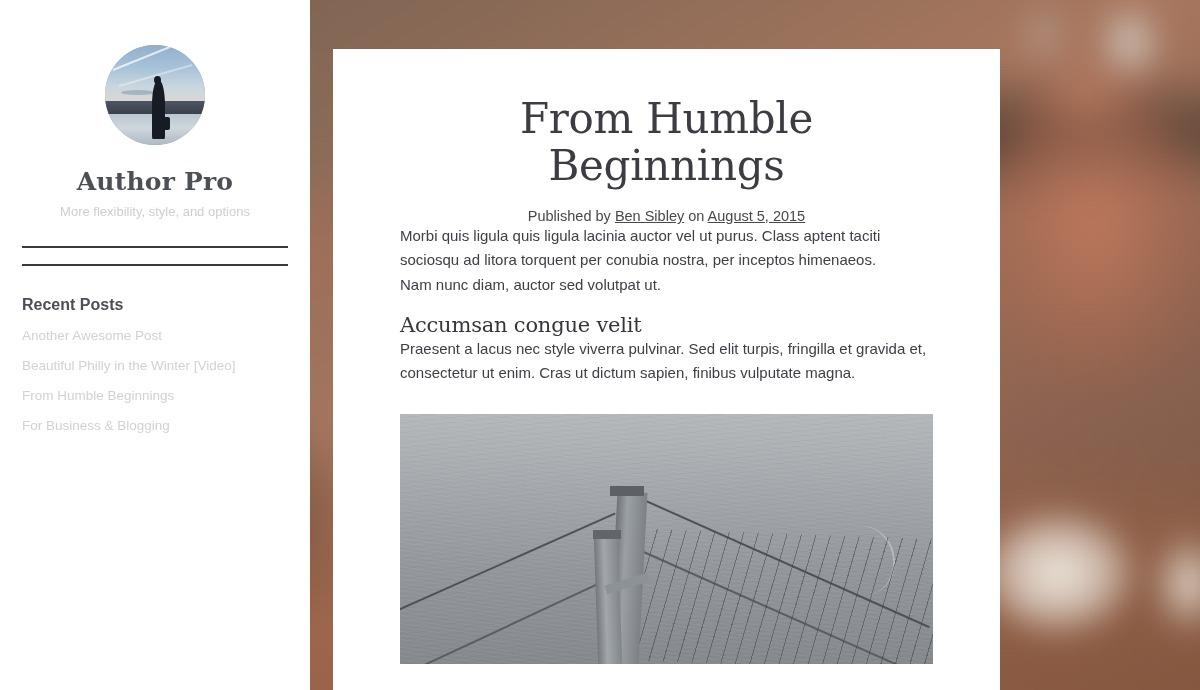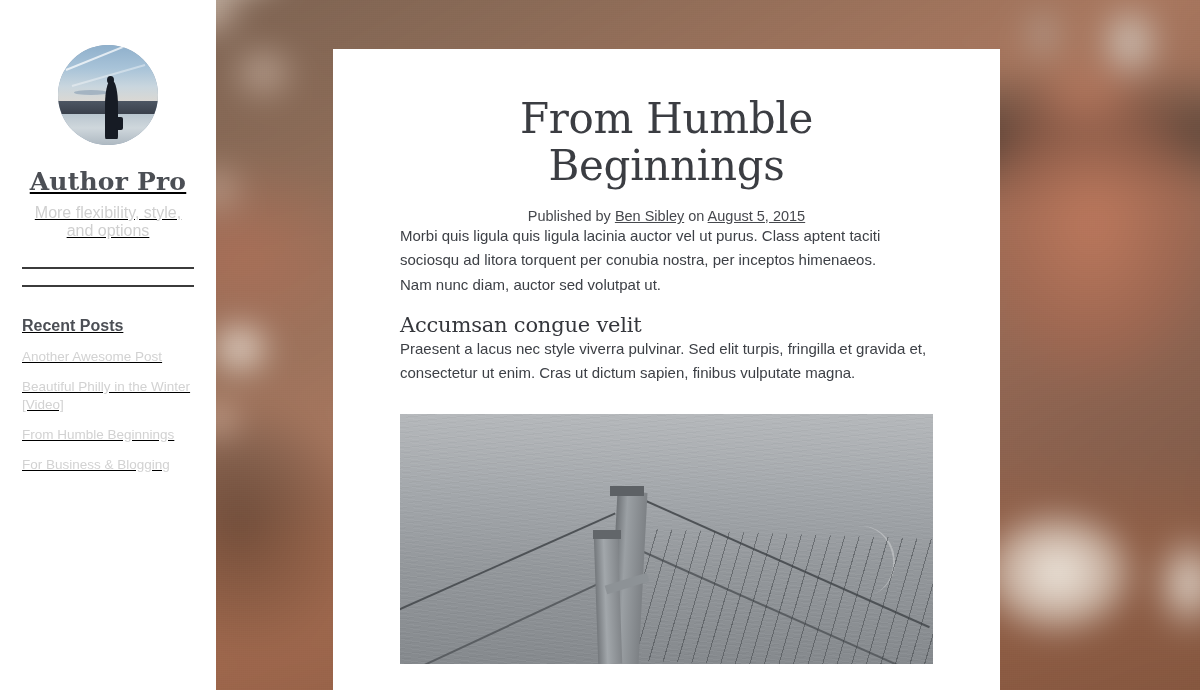--- a/index.html
+++ b/index.html
@@ -64,26 +64,25 @@
     opacity: 0.10;
     background-image:
       repeating-linear-gradient(0deg, rgba(255,255,255,0.07) 0 1px, rgba(0,0,0,0.05) 1px 2px),
       repeating-linear-gradient(90deg, rgba(255,255,255,0.05) 0 1px, rgba(0,0,0,0.04) 1px 2px);
   }
 
   
   #sidebar {
     position: absolute;
     left: 0; top: 0;
-    width: 216px;
+    width: 310px;
     height: 690px;
     background: #ffffff;
     z-index: 3;
     overflow: hidden;
-    text-decoration: underline;
   }
 
   .site-header { padding: 45px 22px 0; text-align: center; }
 
   .avatar {
     width: 100px; height: 100px;
     border-radius: 50%;
     margin: 0 auto;
     overflow: hidden;
     position: relative;
@@ -133,21 +132,21 @@
 
   .site-title {
     font-family: "DejaVu Serif", serif;
     font-size: 25px;
     font-weight: 700;
     color: #4c4f55;
     margin-top: 22px;
     letter-spacing: .2px;
   }
   .site-tagline {
-    font-size: 16px;
+    font-size: 13px;
     color: #cfcfcf;
     margin-top: 8px;
     font-weight: 400;
   }
 
   .rule {
     height: 2px;
     background: #3b3b3b;
     margin: 0 22px;
   }

